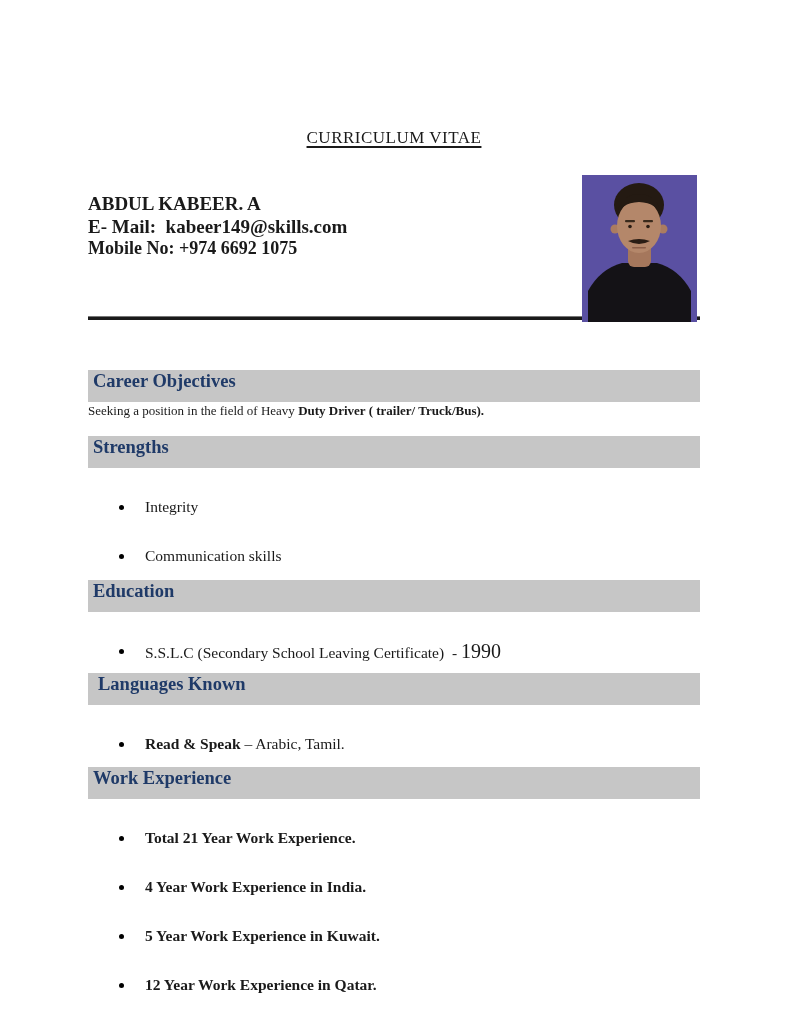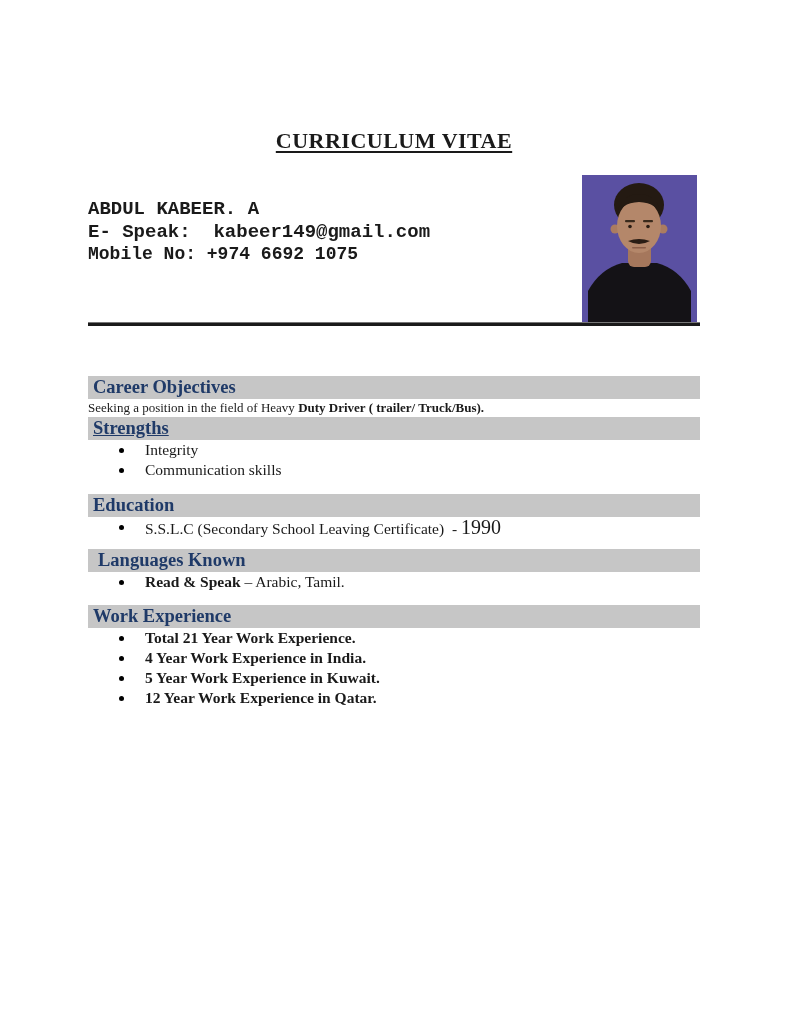--- a/index.html
+++ b/index.html
@@ -17,31 +17,31 @@
     background:#ffffff;
     font-family:"Liberation Serif","DejaVu Serif",serif;
     color:#1a1a1a;
     overflow:hidden;
   }
   .content{padding:0 91px 0 88px;}
 
   .doc-title{
     margin-top:128px;
     text-align:center;
-    font-size:22px;
-    font-weight:bold;
+    font-size:17px;
+    font-weight:normal;
     letter-spacing:0.5px;
   }
   .doc-title .underline{
     text-decoration:underline;
     text-decoration-thickness:2px;
     text-underline-offset:3px;
   }
 
-  .contact{margin-top:44px;font-family:Liberation Mono, monospace;}
+  .contact{margin-top:44px;}
   .contact .big{font-size:19px;font-weight:bold;line-height:23px;}
   .contact .small{font-size:18px;font-weight:bold;line-height:20px;}
   .pre{white-space:pre-wrap;}
 
   .photo{
     position:absolute;
     left:582px;top:175px;
     width:115px;height:147px;
     display:block;
   }
@@ -52,41 +52,42 @@
     background:var(--c-rule);
     border-top:1px solid #777;
   }
 
   .bar{
     background:var(--c-heading-bar-bg);
     color:var(--c-heading-text);
     font-weight:bold;
     font-size:18.5px;
     line-height:23px;
-    height:23px;
+    height:32px;
     padding-left:5px;
   }
   .bar-career{margin-top:50px;}
-  .bar-strengths{text-decoration:underline;}
+  .bar-strengths{margin-top:16px;}
   .bar-education{margin-top:14px;}
   .bar-languages{margin-top:10px;padding-left:10px;}
   .bar-experience{margin-top:13px;}
 
   .objective{
     font-size:13px;
     line-height:18px;
   }
   .b{font-weight:bold;}
 
   ul.blist{list-style:none;margin:0;padding:0;}
   ul.blist li{
     position:relative;
     padding-left:57px;
     font-size:15.5px;
     line-height:20px;
+    margin-top:29px;
   }
   ul.blist li::before{
     content:"";
     position:absolute;
     left:31px;top:8px;
     width:5px;height:5px;
     border-radius:50%;
     background:#000;
   }
   .strengths-list{margin-top:18px;}
@@ -130,21 +131,21 @@
 
     <rect x="50" y="72" width="14" height="1.6" rx="0.8" fill="#8c5f48"></rect>
   </svg>
 
   <div class="content">
 
     <h1 class="doc-title"><span class="underline">CURRICULUM VITAE</span></h1>
 
     <div class="contact">
       <div class="big">ABDUL KABEER. A</div>
-      <div class="big pre">E- Speak:  kabeer149@gmail.com</div>
+      <div class="big pre">E- Mail:  kabeer149@skills.com</div>
       <div class="small">Mobile No: +974 6692 1075</div>
     </div>
 
     <div class="rule"></div>
 
     <div class="bar bar-career">Career Objectives</div>
     <p class="objective"><span class="pre">Seeking a position in the field of Heavy </span><span class="b">Duty Driver ( trailer/ Truck/Bus).</span></p>
 
     <div class="bar bar-strengths">Strengths</div>
     <ul class="blist strengths-list">

